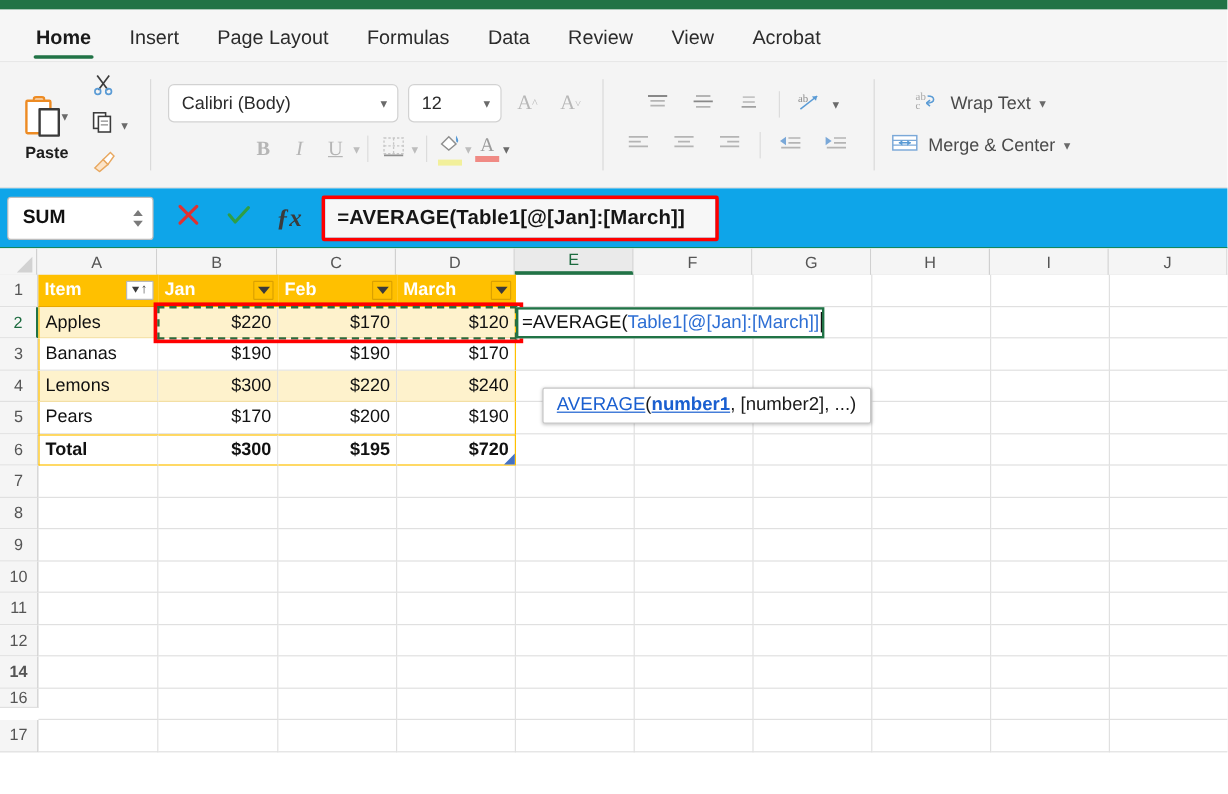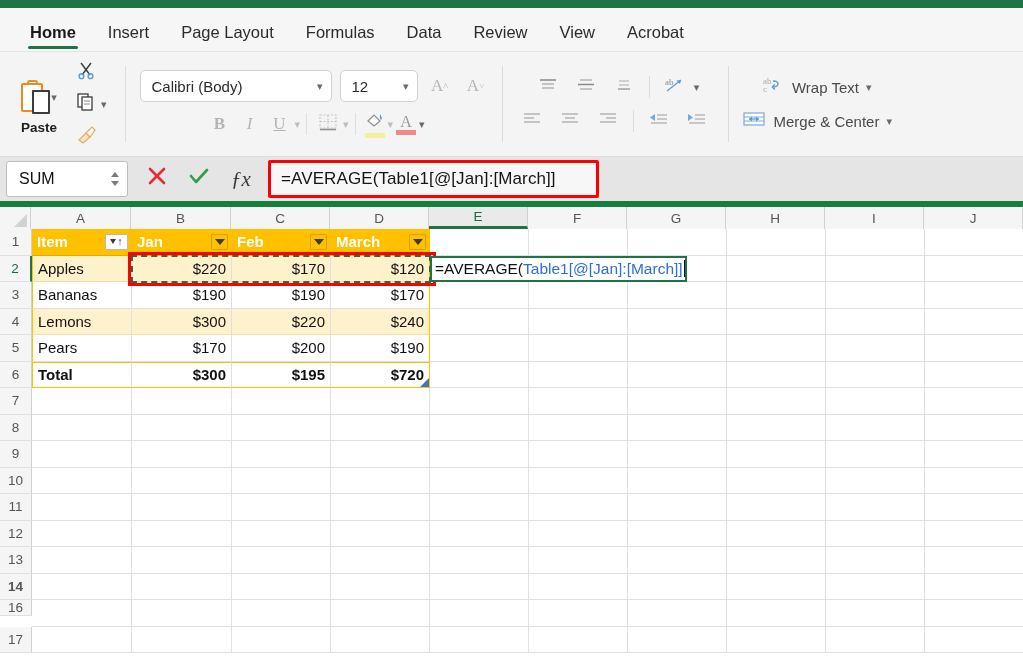--- a/index.html
+++ b/index.html
@@ -125,24 +125,25 @@
   .align-row { display: flex; align-items: center; }
   .abtn { width: 38px; height: 24px; display: flex; align-items: center; justify-content: center; }
 
   
   .wrap-group { display: flex; flex-direction: column; justify-content: center; gap: 10px; padding-left: 8px;}
   .wrap-row { display: flex; align-items: center; gap: 7px; }
   .wrap-label { font-size: 15px; color: #4a4a4a; }
 
   
   .formula-bar {
-    height: 50px; background: #e5e5e5;
+    height: 50px; background: #0ea5e9;
     display: flex; align-items: center;
-    padding: 0 6px; border-bottom: 6px solid #15803d;
+    padding: 0 6px; border-bottom: 1px solid #15803d;
     position: relative;
+    font-weight: bold;
   }
   .namebox {
     width: 122px; height: 36px; background: #fff;
     border: 1px solid #bdbdbd; border-radius: 3px;
     display: flex; align-items: center; justify-content: space-between;
     padding: 0 6px 0 12px; font-size: 16px; color: #111;
     margin-right: 4px;
   }
   .spinner { display: flex; flex-direction: column; gap: 2px; }
   .fb-btns { display: flex; align-items: flex-end; gap: 0px; padding: 0 4px; }
@@ -823,35 +824,20 @@
           <div class="cell" style="width: 99px; height: 26.5px;"></div>
           <div class="cell" style="width: 99px; height: 26.5px;"></div>
           <div class="cell" style="width: 99px; height: 26.5px;"></div>
           <div class="cell" style="width: 99px; height: 26.5px;"></div>
           <div class="cell" style="width: 99px; height: 26.5px;"></div>
           <div class="cell" style="width: 99px; height: 26.5px;"></div>
           <div class="cell" style="width: 99px; height: 26.5px;"></div>
           <div class="cell" style="width: 99px; height: 26.5px;"></div>
         </div>
         <div class="row" style="height: 26.5px;">
-          <div class="rowhead" style="height: 26.5px;">
-            <span>13</span>
-          </div>
-          <div class="cell" style="width: 100px; height: 26.5px;"></div>
-          <div class="cell" style="width: 100px; height: 26.5px;"></div>
-          <div class="cell" style="width: 99px; height: 26.5px;"></div>
-          <div class="cell" style="width: 99px; height: 26.5px;"></div>
-          <div class="cell" style="width: 99px; height: 26.5px;"></div>
-          <div class="cell" style="width: 99px; height: 26.5px;"></div>
-          <div class="cell" style="width: 99px; height: 26.5px;"></div>
-          <div class="cell" style="width: 99px; height: 26.5px;"></div>
-          <div class="cell" style="width: 99px; height: 26.5px;"></div>
-          <div class="cell" style="width: 99px; height: 26.5px;"></div>
-        </div>
-        <div class="row" style="height: 26.5px;">
           <div class="rowhead" style="height: 26.5px; font-weight: bold;">
             <span>14</span>
           </div>
           <div class="cell" style="width: 100px; height: 26.5px;"></div>
           <div class="cell" style="width: 100px; height: 26.5px;"></div>
           <div class="cell" style="width: 99px; height: 26.5px;"></div>
           <div class="cell" style="width: 99px; height: 26.5px;"></div>
           <div class="cell" style="width: 99px; height: 26.5px;"></div>
           <div class="cell" style="width: 99px; height: 26.5px;"></div>
           <div class="cell" style="width: 99px; height: 26.5px;"></div>
@@ -893,16 +879,19 @@
 
     <div class="marching" id="ants" style="left: 131px; top: 47.5px; width: 300px; height: 28.5px;"></div>
     <div class="redbox" id="redbox-cells" style="left: 128px; top: 44.5px; width: 308px; height: 34.5px;"></div>
 
     <div class="editing-cell" id="edit-cell" style="left: 430px; top: 48.5px; height: 26.5px; min-width: 99px;">
       <span style="color:#111;">=AVERAGE(</span>
         <span style="color:#2e6fd4;">Table1[@[Jan]:[March]]</span>
         <span class="cursor-bar"></span>
     </div>
 
+    <div class="tooltip" id="fn-tooltip" style="left: 452px; top: 116.075px;">
+      <span class="tt-fn">AVERAGE</span><span>(</span><span class="tt-arg">number1</span><span>, [number2], ...)</span>
+    </div>
 
     <div class="resize-handle" id="tbl-handle" style="left: 420px; top: 171px;"></div>
   </div>
 </div>
 
 </body></html>

